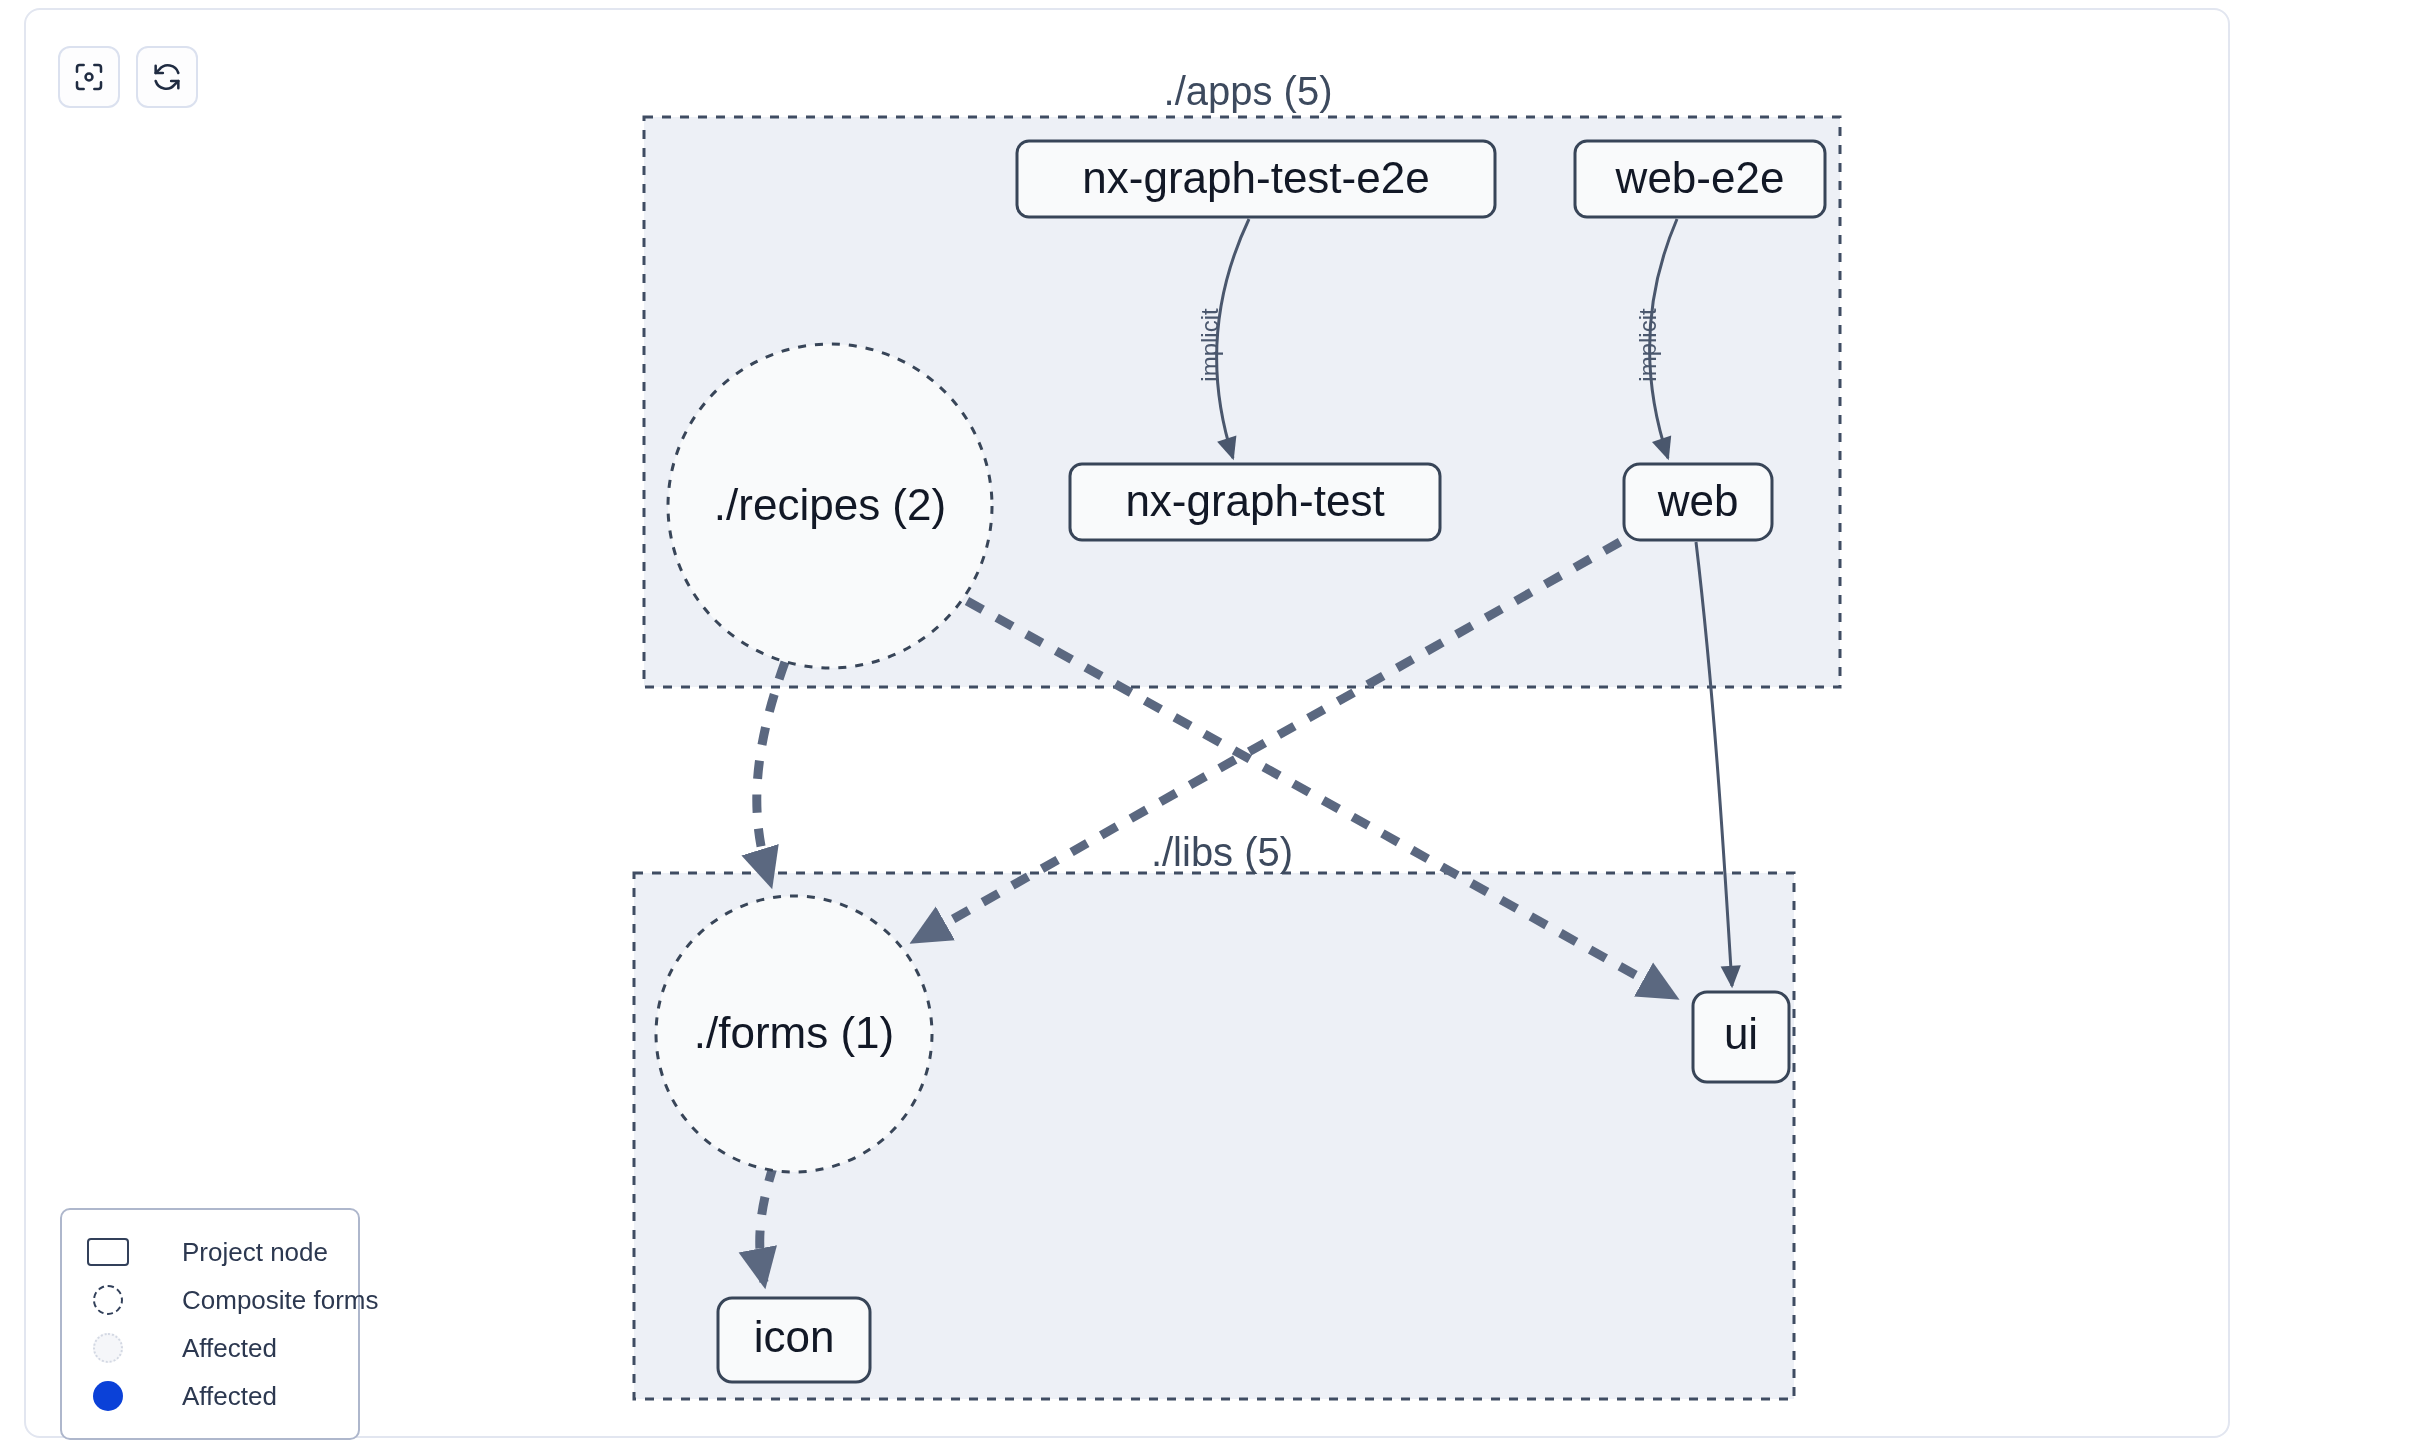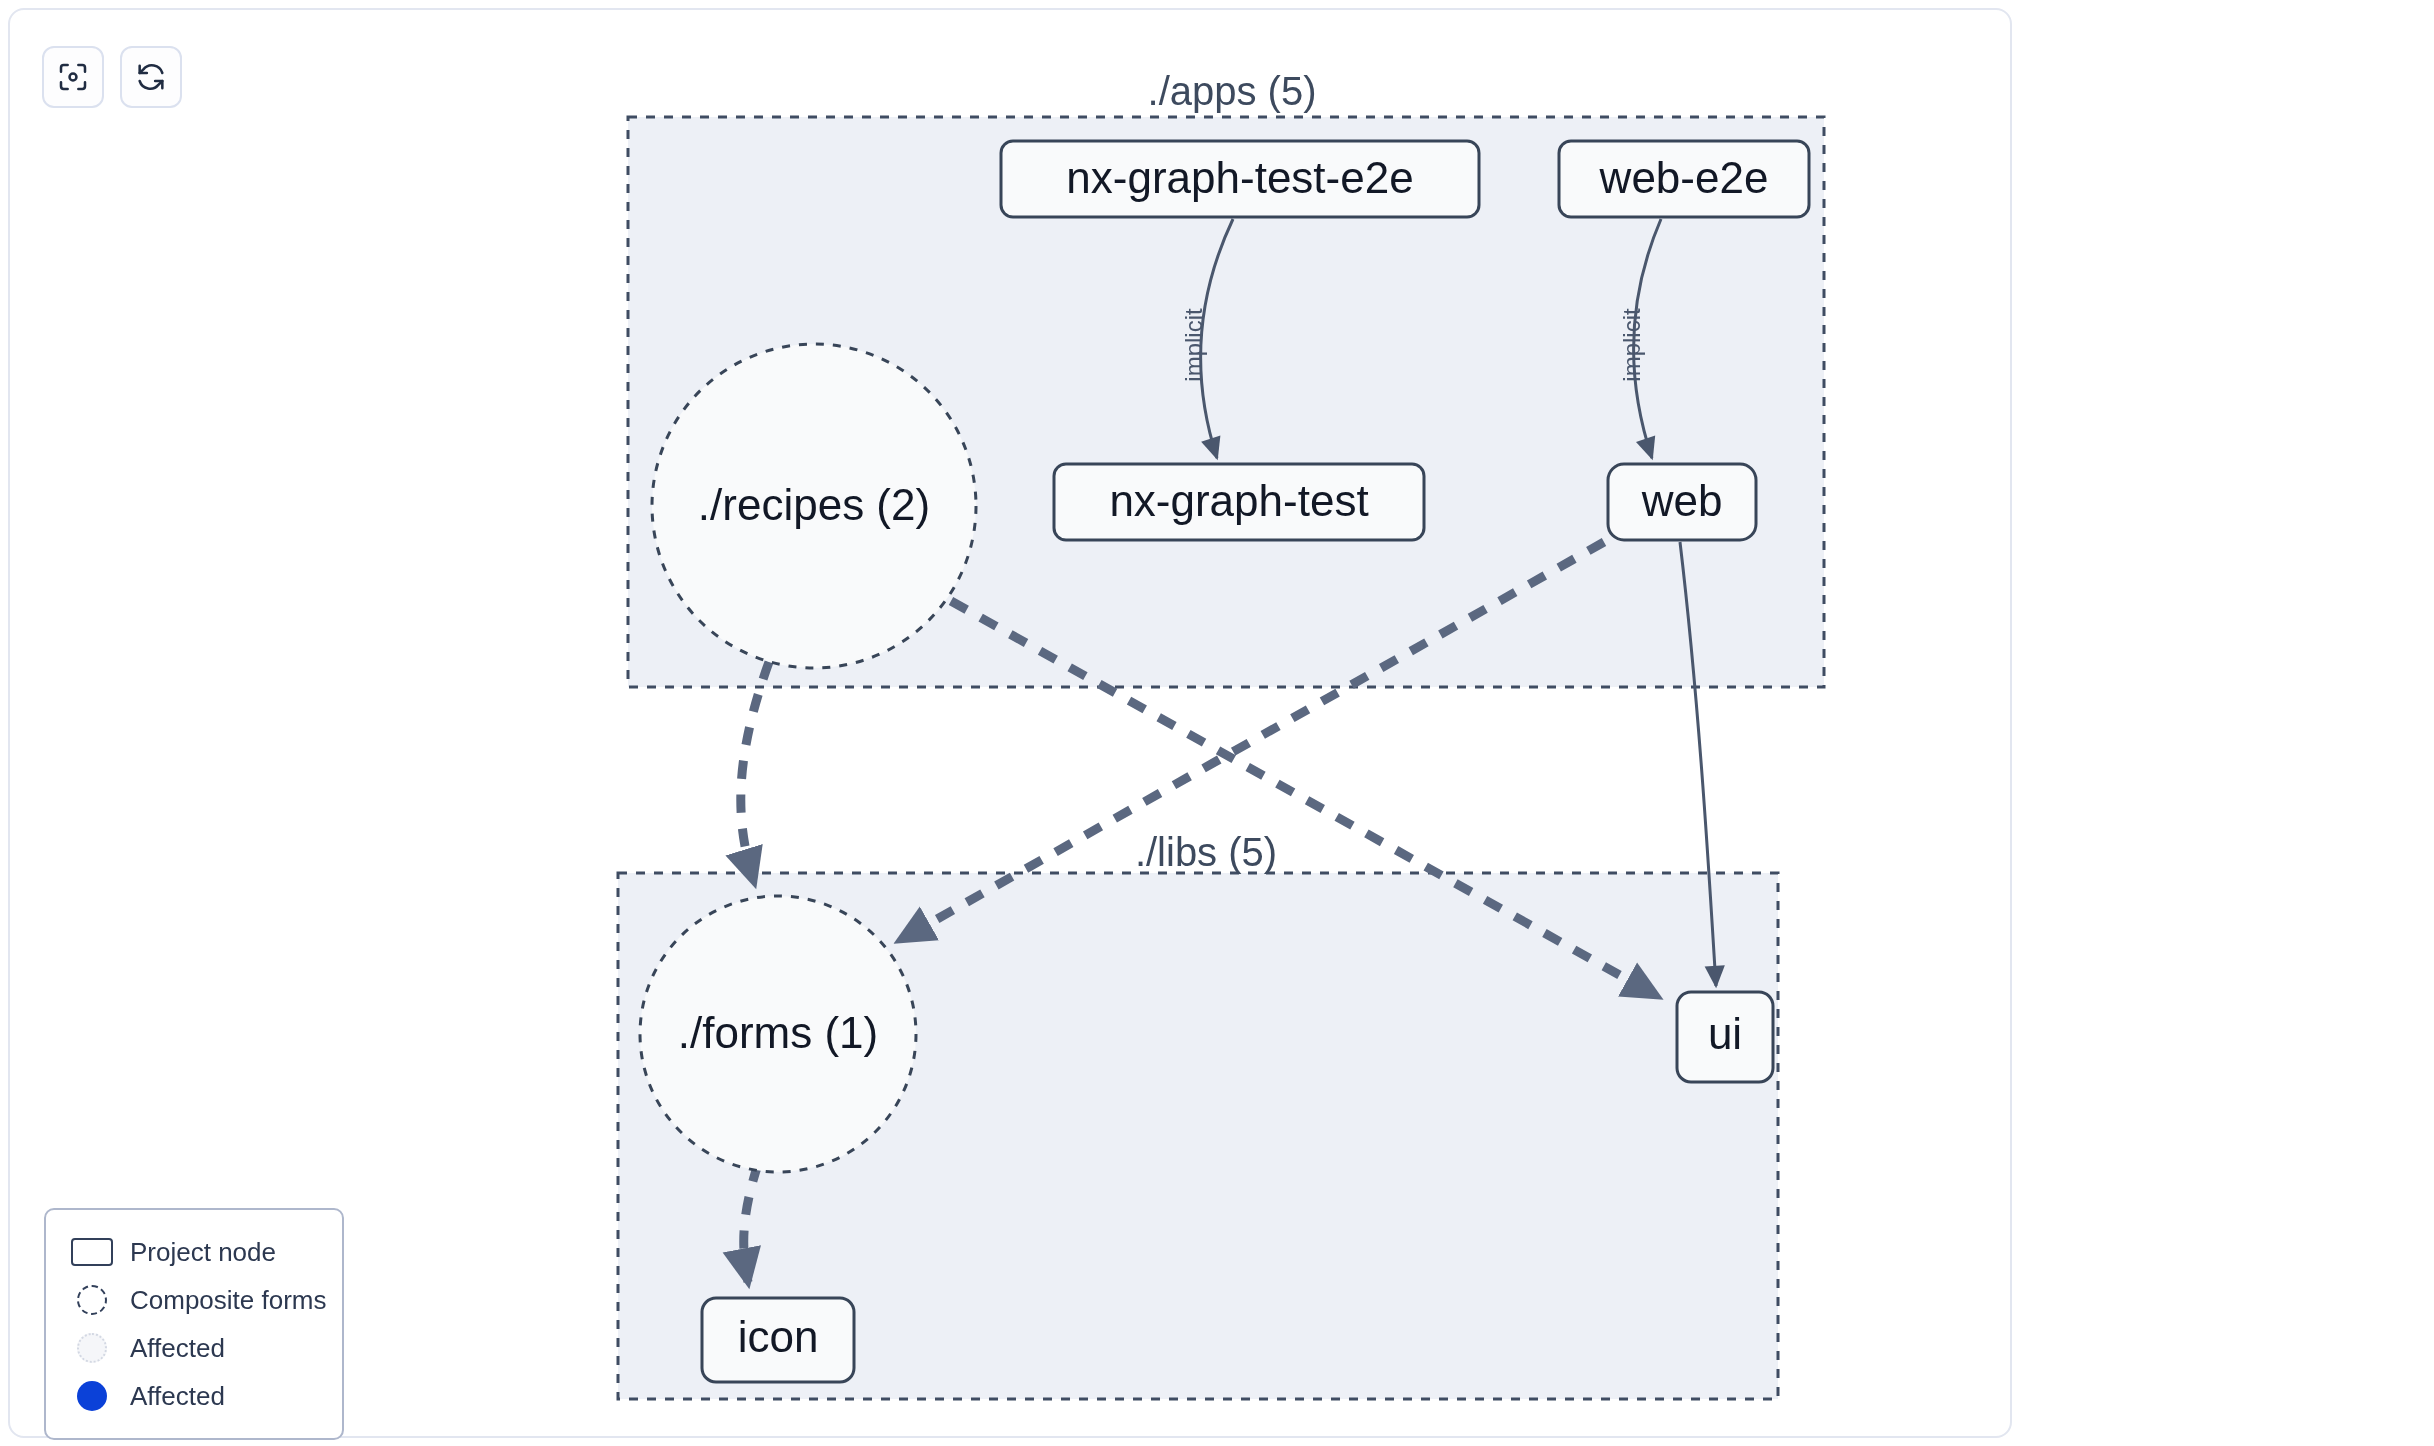--- a/index.html
+++ b/index.html
@@ -13,23 +13,23 @@
     position: relative;
     width: 2434px;
     height: 1446px;
     overflow: hidden;
     background: #ffffff;
   }
 
   
   .canvas-panel {
     position: absolute;
-    left: 8px;
+    left: 24px;
     top: 8px;
-    width: 2004px;
+    width: 2206px;
     height: 1430px;
     box-sizing: border-box;
     border: 2px solid #e2e6f0;
     border-radius: 16px;
     background: #ffffff;
   }
 
   
   .toolbar {
     position: absolute;
@@ -132,20 +132,21 @@
     border: 2px solid #aeb7cc;
     border-radius: 10px;
     background: #ffffff;
     padding: 18px 20px 18px 20px;
     z-index: 40;
   }
   .legend-row {
     display: flex;
     align-items: center;
     height: 48px;
+    gap: 36px;
   }
   .legend-swatch {
     width: 52px;
     flex: 0 0 52px;
     display: flex;
     align-items: center;
     justify-content: center;
   }
   .sw-project {
     width: 42px;

